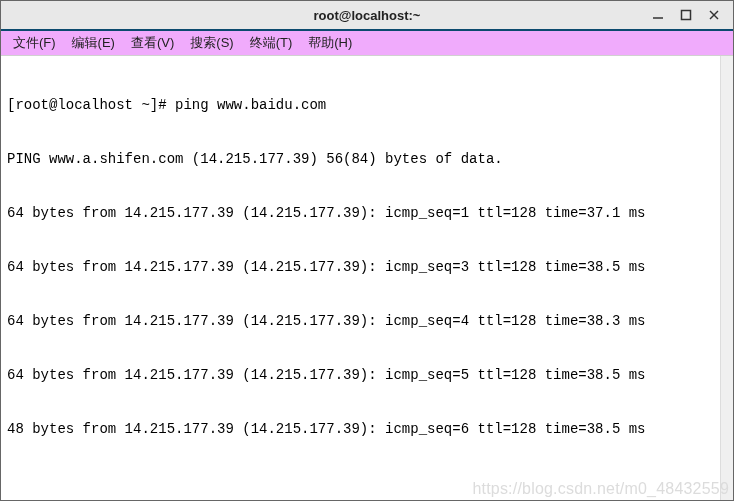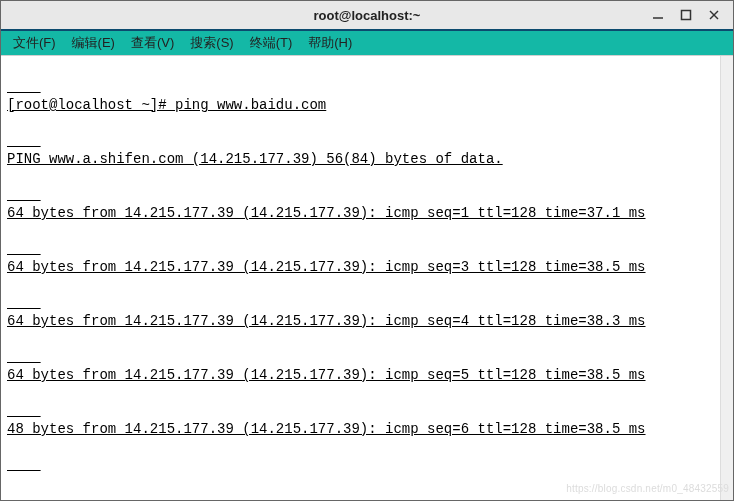--- a/index.html
+++ b/index.html
@@ -55,21 +55,21 @@
     line-height: 1;
   }
   .titlebar .controls .min svg,
   .titlebar .controls .max svg,
   .titlebar .controls .close svg {
     width: 12px;
     height: 12px;
   }
   .menubar {
     height: 24px;
-    background: #14b8a6;
+    background: #f0abfc;
     border-bottom: 1px solid #d0d0d0;
     display: flex;
     align-items: center;
     font-size: 13px;
     color: #222;
     padding: 0 4px;
   }
   .menubar .menuitem {
     padding: 2px 8px;
     cursor: pointer;
@@ -79,31 +79,30 @@
     flex: 1;
     background: #ffffff;
     color: #000000;
     font-family: "Courier New", monospace;
     font-size: 14px;
     line-height: 18px;
     padding: 4px 6px;
     overflow: hidden;
     position: relative;
     white-space: pre;
-    text-decoration: underline;
   }
   .terminal-area .cmd-line,
   .terminal-area .out-line {
     white-space: pre;
   }
   .watermark {
     position: absolute;
     right: 4px;
     bottom: 2px;
-    font-size: 10px;
+    font-size: 16px;
     color: #dcdcdc;
     font-family: sans-serif;
     pointer-events: none;
     letter-spacing: 0.2px;
   }
   .scrollbar-track {
     position: absolute;
     right: 0;
     top: 0;
     bottom: 0;

